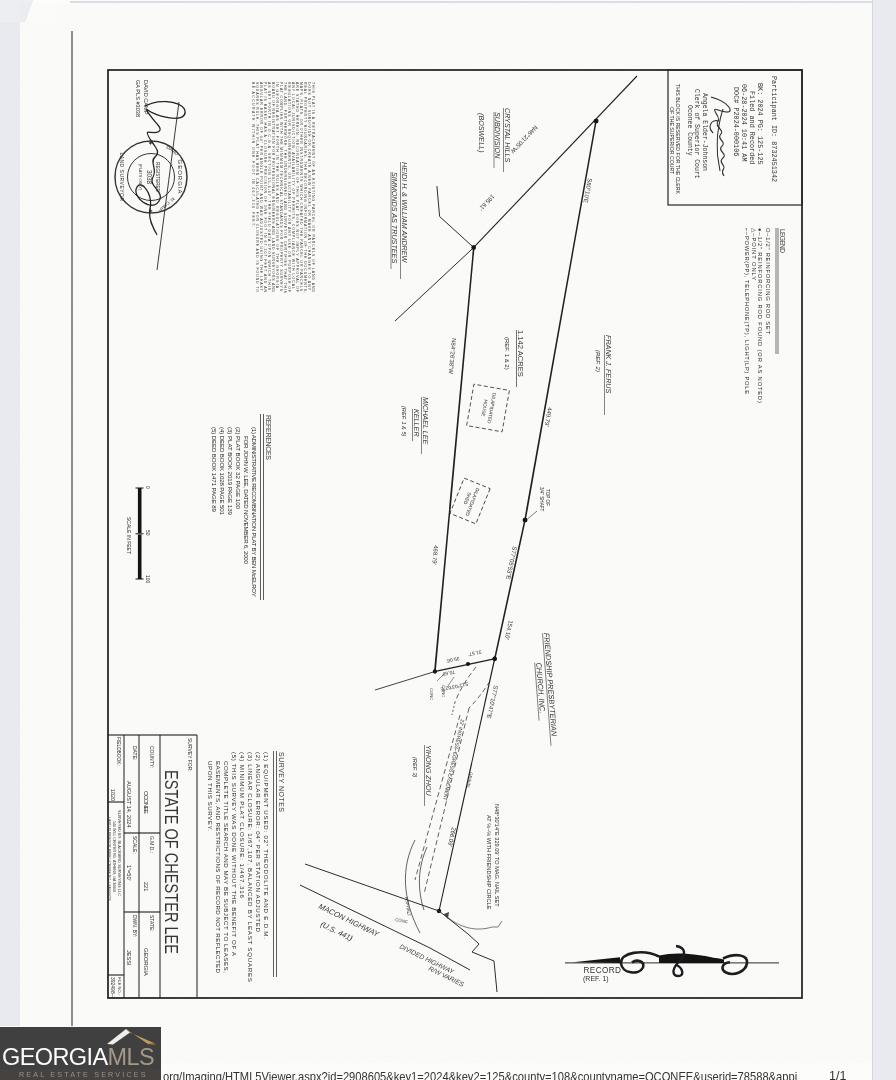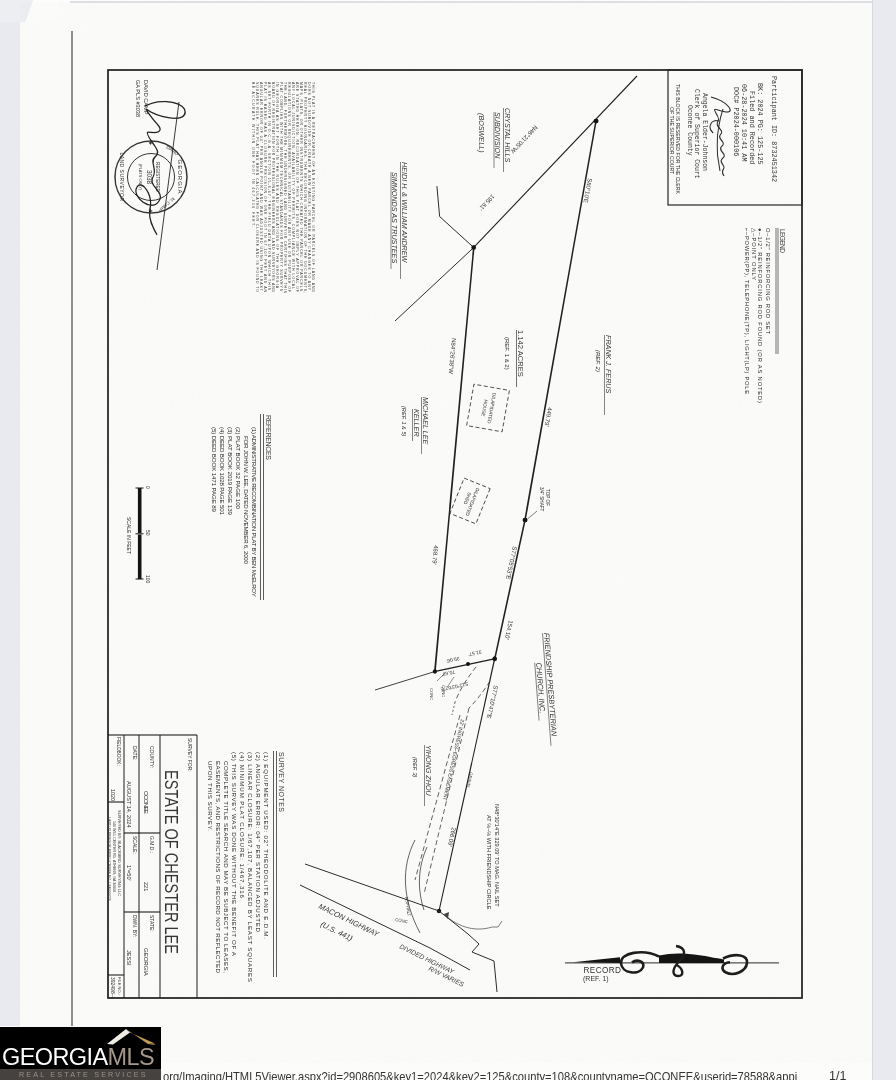--- a/index.html
+++ b/index.html
@@ -366,21 +366,21 @@
   <path d="M104,21.5 C88,13.5 65,17.5 66,28.5 C67,38.5 84,40.5 88,32.5 C90,26.5 82,23.5 77,27.5" stroke="#1d1d1d" stroke-width="2.6" fill="none"></path>
 
   <path d="M121,11 C131,12.5 131,19.5 124.5,26 C117.5,33 116,40.5 123,41 C130,41.2 128,32.5 120.5,29.5" stroke="#1d1d1d" stroke-width="2.4" fill="none"></path>
 
   <path d="M168,23.5 C181,17.5 193,20 192,28 C191,36.5 179,41.5 171,37.5 C165,34.5 167,27.5 175,27.2" stroke="#1d1d1d" stroke-width="2.6" fill="none"></path>
 
   <text x="28.5" y="37.8" font-size="8.2" letter-spacing="0.4" fill="#222">RECORD</text>
   <text x="28" y="46.2" font-size="7" fill="#222">(REF. 1)</text>
 </svg>
 
-<div class="abs" style="left:0;top:1027px;width:161px;height:53px;background:#000000;overflow:hidden;">
+<div class="abs" style="left:0;top:1027px;width:161px;height:53px;background:#404040;overflow:hidden;">
 
   <div class="abs" style="left:0;top:42px;width:161px;height:11px;background:#464240;"></div>
 
   <div class="abs" style="left:2px;top:17px;font-size:23.5px;letter-spacing:-0.6px;color:#fdfdfd;font-weight:400;">GEORGIA<span style="color:#a3988b;">MLS</span></div>
 
   <svg class="abs" style="left:103px;top:1px;" width="58" height="18" viewBox="0 0 58 18">
     <path d="M4,16 L23,1 L27,4.5 L10,16.5 Z" fill="#f0ede6"></path>
     <path d="M23,1 L27,4.5 L52,15.5 L45,16 Z" fill="#c19c5a"></path>
     <path d="M44,16 L50,15.3 L53,17.2 Z" fill="#8a6f3a"></path>
   </svg>

